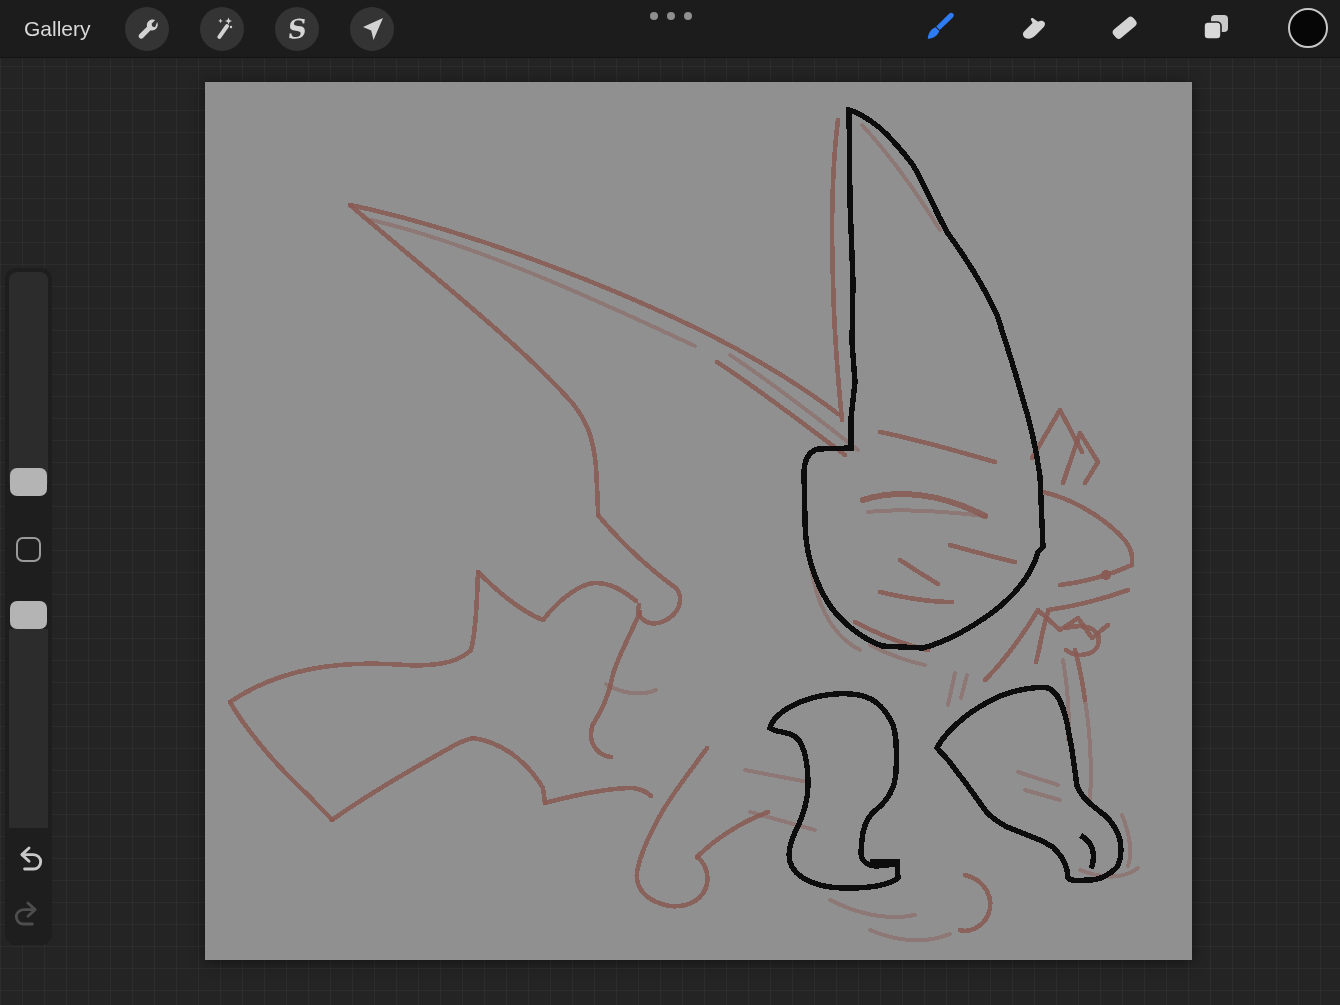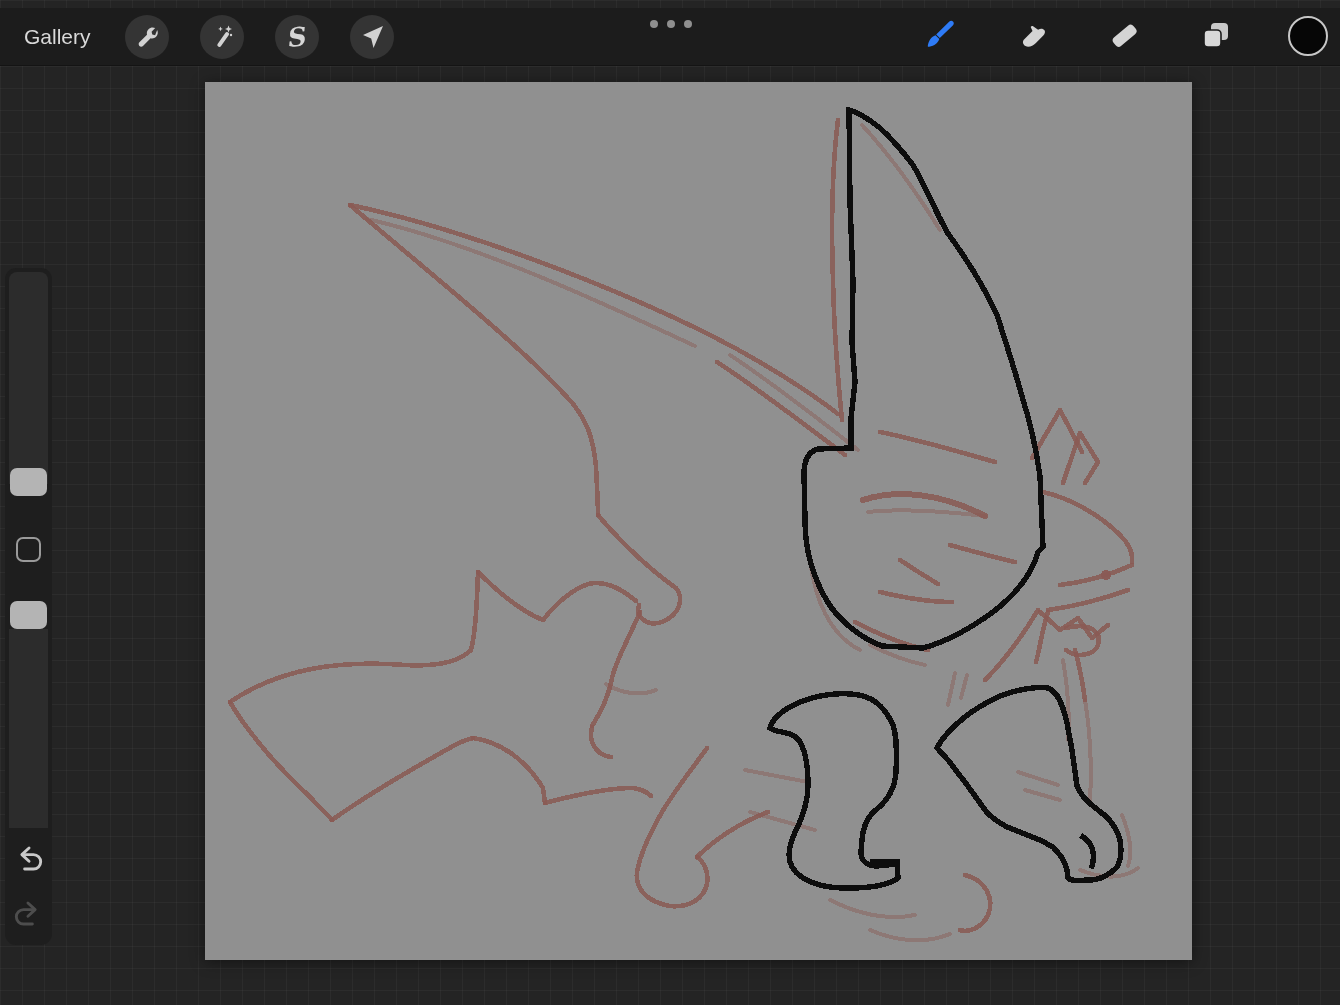--- a/index.html
+++ b/index.html
@@ -8,21 +8,21 @@
     position:relative;width:1340px;height:1005px;overflow:hidden;
     background-color:var(--bg,#242424);
     background-image:
       linear-gradient(rgba(255,255,255,0.035) 1px, transparent 1px),
       linear-gradient(90deg, rgba(255,255,255,0.035) 1px, transparent 1px);
     background-size:22px 22px;
     font-family:"Liberation Sans", sans-serif;
   }
   
   #topbar{
-    position:absolute;left:0;top:8px;width:1340px;height:58px;
+    position:absolute;left:0;top:0;width:1340px;height:58px;
     background:var(--bar-bg,#1c1c1c);
     border-bottom:1px solid #141414;
     z-index:5;
   }
   .gallery-label{
     position:absolute;left:24px;top:0;height:58px;line-height:58px;
     color:#d9d9d9;font-size:21px;
   }
   .circle-btn{
     position:absolute;top:7px;width:44px;height:44px;border-radius:50%;

